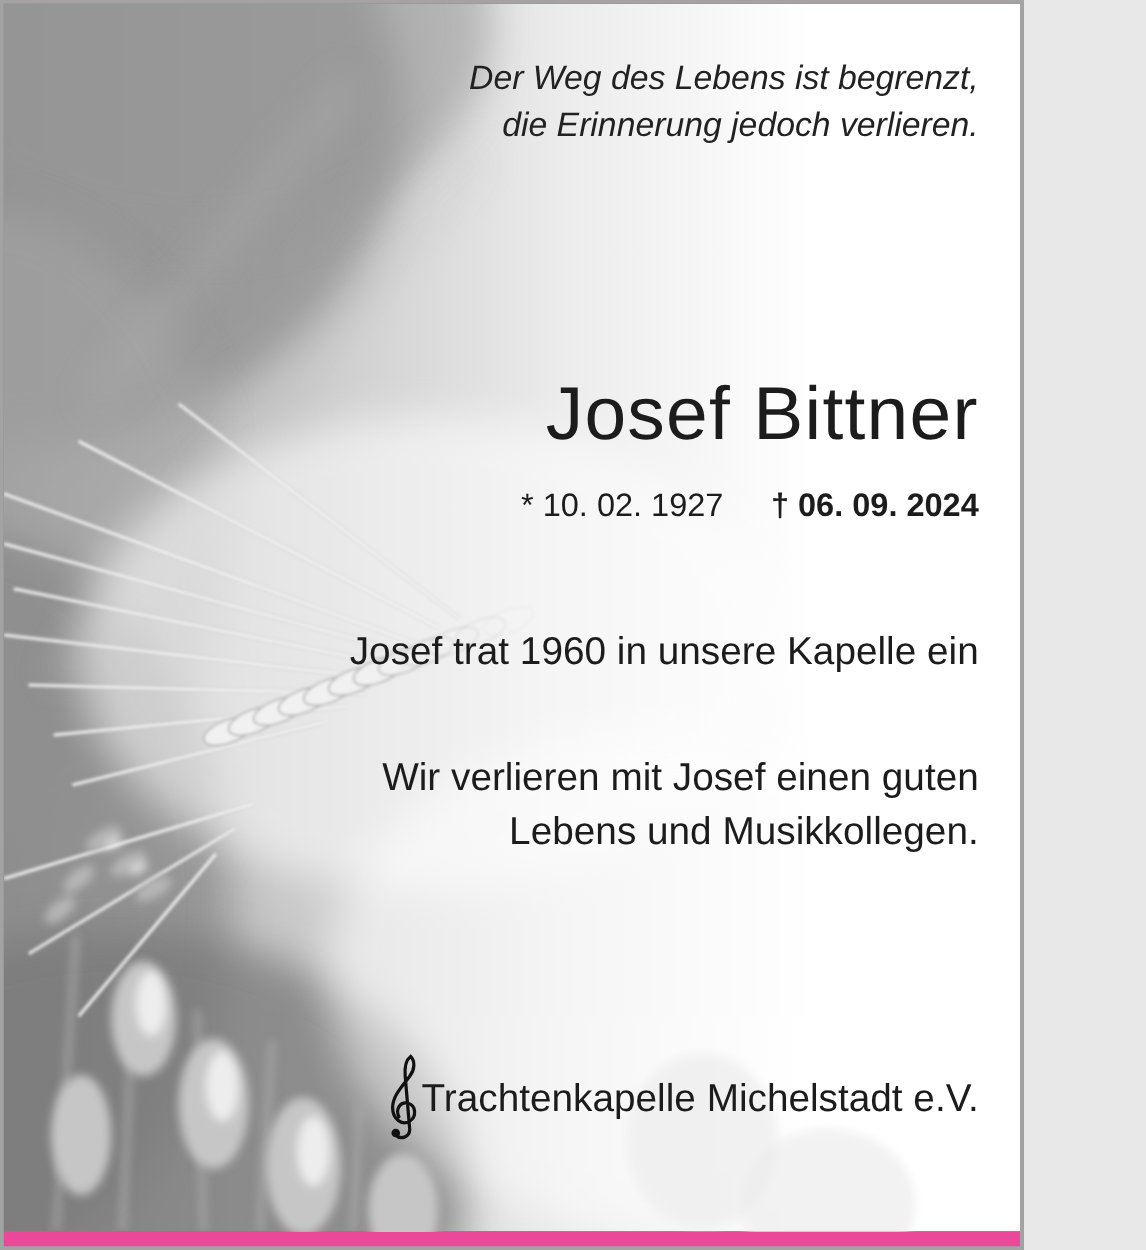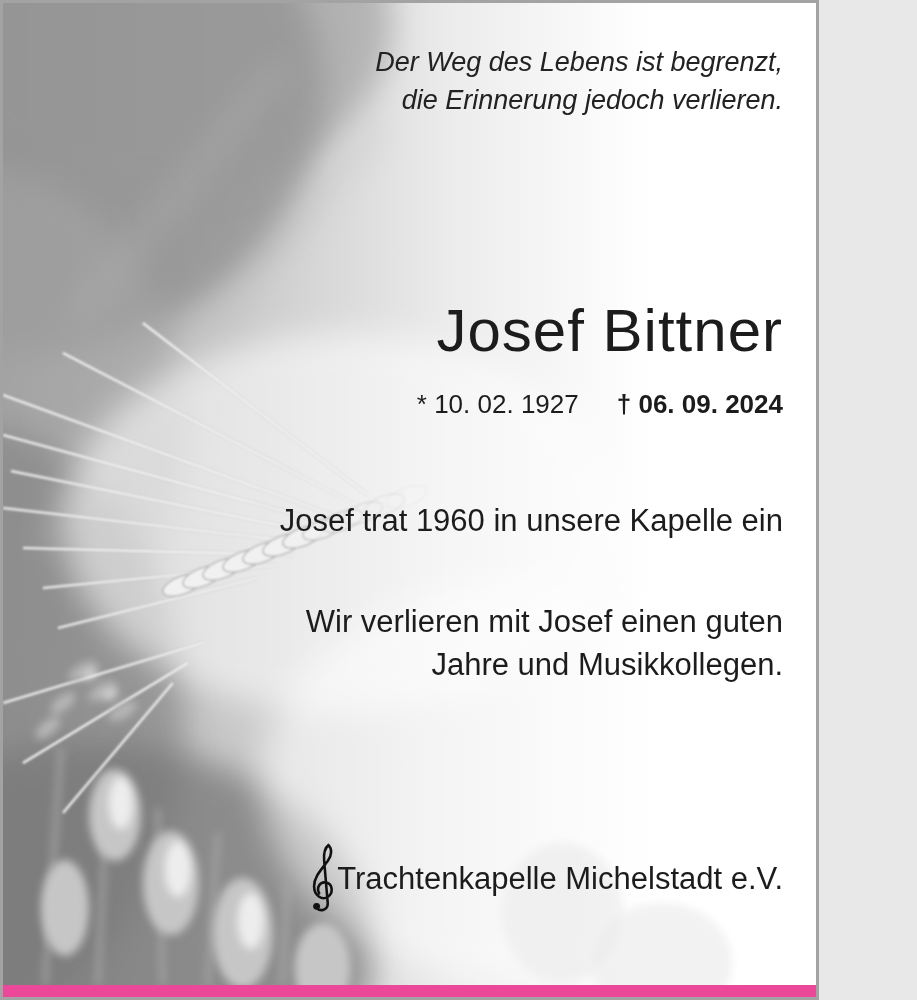--- a/index.html
+++ b/index.html
@@ -168,21 +168,21 @@
     <div class="block dates">
       <span>* 10. 02. 1927</span><span class="death">† 06. 09. 2024</span>
     </div>
 
     <div class="block para1">
       <div>Josef trat 1960 in unsere Kapelle ein</div>
     </div>
 
     <div class="block para2">
       <div>Wir verlieren mit Josef einen guten</div>
-      <div>Jahre und Musikkollegen.</div>
+      <div>Lebens und Musikkollegen.</div>
     </div>
 
 
     <div class="block footer">
       <svg class="clef" viewBox="0 0 40 100" aria-hidden="true">
         <path d="M 12 90
                  C 18 96, 28 93, 28 84
                  L 23 25
                  C 22 13, 25 6, 29 3
                  C 34 8, 34 17, 28 25

